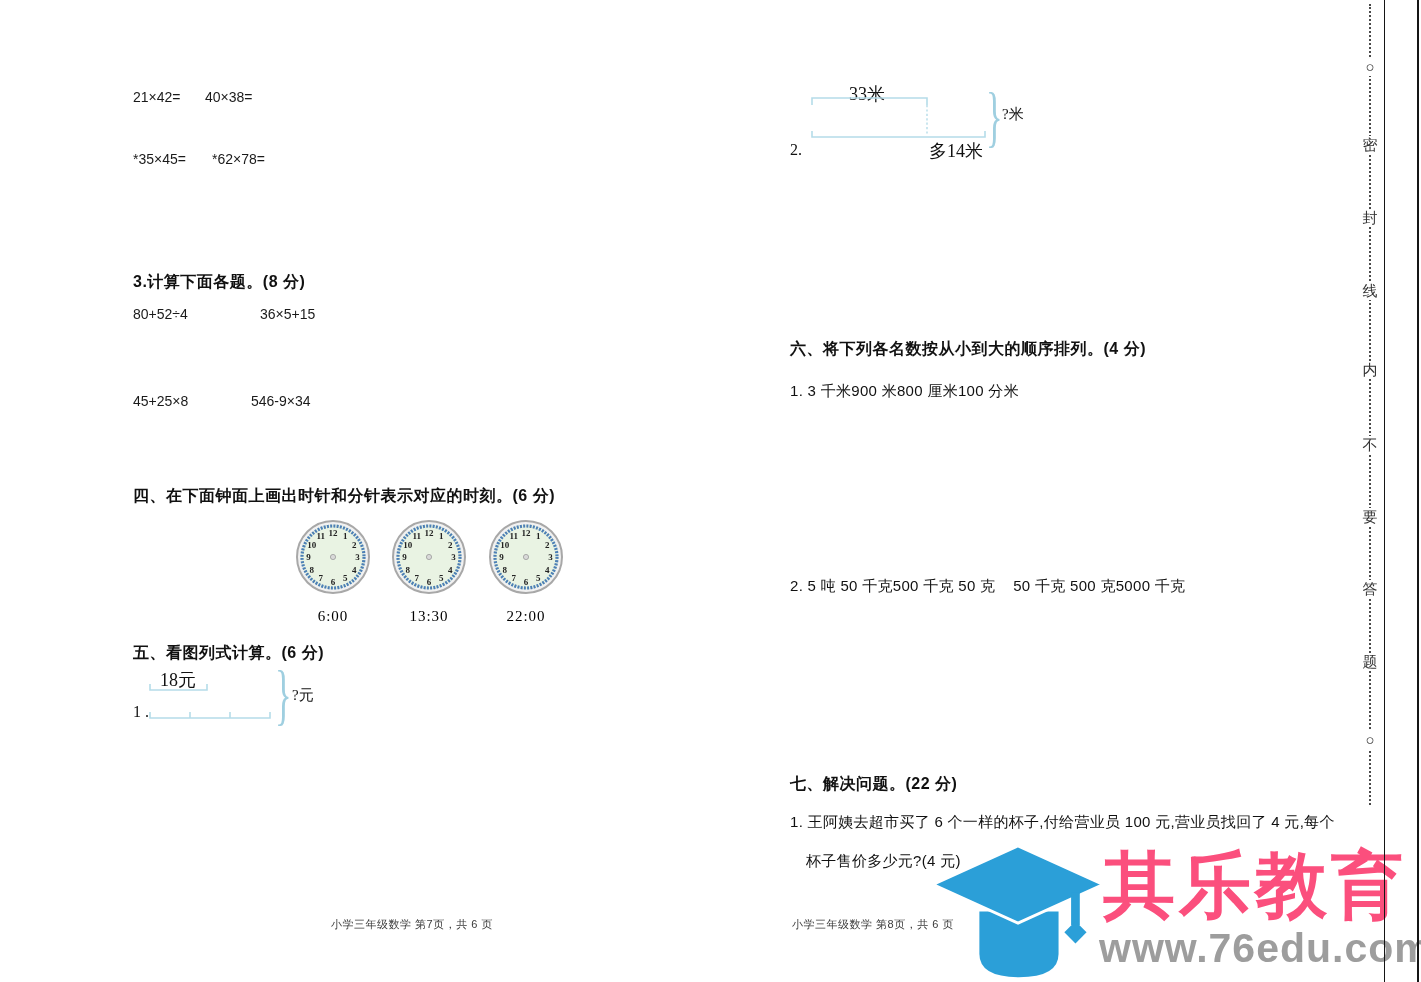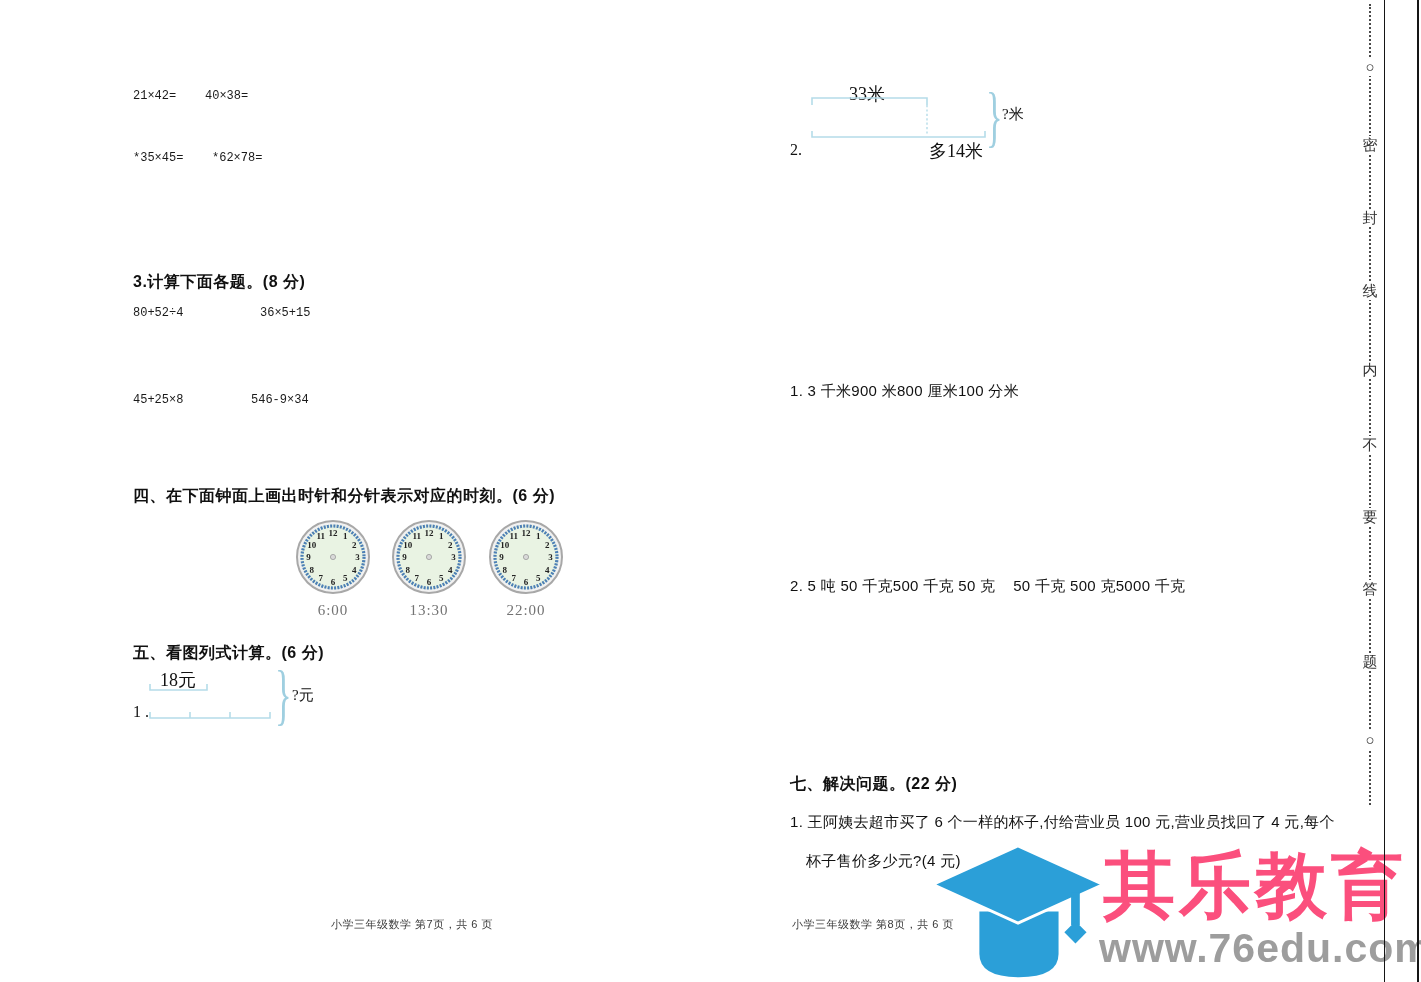--- a/index.html
+++ b/index.html
@@ -1,36 +1,36 @@
 <!DOCTYPE html>
 <html><head>
 <meta charset="utf-8">
 <style>
   html,body{margin:0;padding:0;background:#fff;}
   .canvas{position:relative;width:1421px;height:982px;background:#ffffff;overflow:hidden;
           font-family:"Liberation Sans",sans-serif;color:#1c1c1c;}
   .abs{position:absolute;white-space:pre;}
-  .expr{font-family:Liberation Mono, monospace;font-size:12px;color:#1a1a1a;}
+  .expr{font-family:Liberation Sans, sans-serif;font-size:14px;color:#1a1a1a;}
   .sec-title{font-size:16px;font-weight:600;color:#111;letter-spacing:.5px;}
   .item{font-size:15px;color:#111;letter-spacing:.3px;text-align:right;}
   .small-label{font-family:"Liberation Serif",serif;font-size:18px;color:#111;}
   .q-label{font-family:"Liberation Serif",serif;font-size:15px;color:#111;}
   .idx{font-family:"Liberation Serif",serif;font-size:16px;color:#111;}
   .footer{font-size:11px;color:#3a3a3a;letter-spacing:.5px;}
   .brace{font-family:"Liberation Serif",serif;color:#9fcfe0;font-weight:400;
          transform-origin:0 0;line-height:1;}
   .clock{position:absolute;width:76px;text-align:center;}
   .clock-svg{width:76px;height:76px;display:block;}
   .clock-svg .rim{fill:#f1f1f1;stroke:#a8a8a8;stroke-width:2;}
   .clock-svg .face{fill:#e9f3e3;stroke:none;}
   .clock-svg .ticks{fill:none;stroke:#4c7fb5;stroke-width:3.2;}
   .clock-svg .hub{fill:#d9d9d9;stroke:#9a9a9a;stroke-width:.8;}
   .clock-nums text{font-family:"Liberation Serif",serif;font-size:9px;font-weight:bold;
                    fill:#222;text-anchor:middle;}
-  .clock-label{font-family:"Liberation Serif",serif;font-size:15px;color:#737373;margin-top:7px;
+  .clock-label{font-family:"Liberation Serif",serif;font-size:15px;color:#000000;margin-top:13px;
                letter-spacing:1px;}
   .diagram-line{stroke:#b5dce9;stroke-width:1.6;fill:none;}
   .diagram-dotted{stroke:#b5dce9;stroke-width:1.4;fill:none;stroke-dasharray:2.2 2.2;}
   .seal-dotted{position:absolute;left:1369px;top:4px;height:801px;width:0;
                border-left:2px dotted #4a4a4a;z-index:1;}
   .seal-char{position:absolute;left:1360px;width:20px;text-align:center;font-size:15px;
              color:#333;background:#fff;z-index:2;line-height:1.2;}
   .vline{position:absolute;top:0;height:982px;width:0;border-left:1.5px solid #151515;z-index:5;}
   .logo-brand{position:absolute;left:1103px;top:846px;font-size:72px;font-weight:900;
               color:#fb4f7d;letter-spacing:4px;z-index:3;line-height:1.1;}
@@ -145,20 +145,21 @@
   <svg class="abs" style="left:810px;top:93px" width="180" height="48">
     <polyline class="diagram-line" points="2,12 2,5 117,5 117,12"></polyline>
     <line class="diagram-dotted" x1="117" y1="12" x2="117" y2="42"></line>
     <polyline class="diagram-line" points="2,38 2,44 175,44 175,38"></polyline>
   </svg>
   <span class="abs brace" style="left:986px;top:84px;font-size:46px;transform:scale(.75,1.45)">}</span>
   <span class="abs q-label" style="left:1002px;top:105px">?米</span>
   <span class="abs small-label" style="left:929px;top:139px">多14米</span>
   <span class="abs idx" style="left:790px;top:141px">2.</span>
 
+  <div class="abs sec-title" style="left:790px;top:339px">六、将下列各名数按从小到大的顺序排列。(4 分)</div>
   <div class="abs item" style="left:790px;top:382px">1. 3 千米900 米800 厘米100 分米</div>
   <div class="abs item" style="left:790px;top:577px">2. 5 吨 50 千克500 千克 50 克    50 千克 500 克5000 千克</div>
 
   <div class="abs sec-title" style="left:790px;top:774px">七、解决问题。(22 分)</div>
   <div class="abs item" style="left:790px;top:813px">1. 王阿姨去超市买了 6 个一样的杯子,付给营业员 100 元,营业员找回了 4 元,每个</div>
   <div class="abs item" style="left:806px;top:852px">杯子售价多少元?(4 元)</div>
 
   <div class="abs footer" style="left:792px;top:917px">小学三年级数学 第8页，共 6 页</div>
 
   <div class="seal-dotted"></div>

